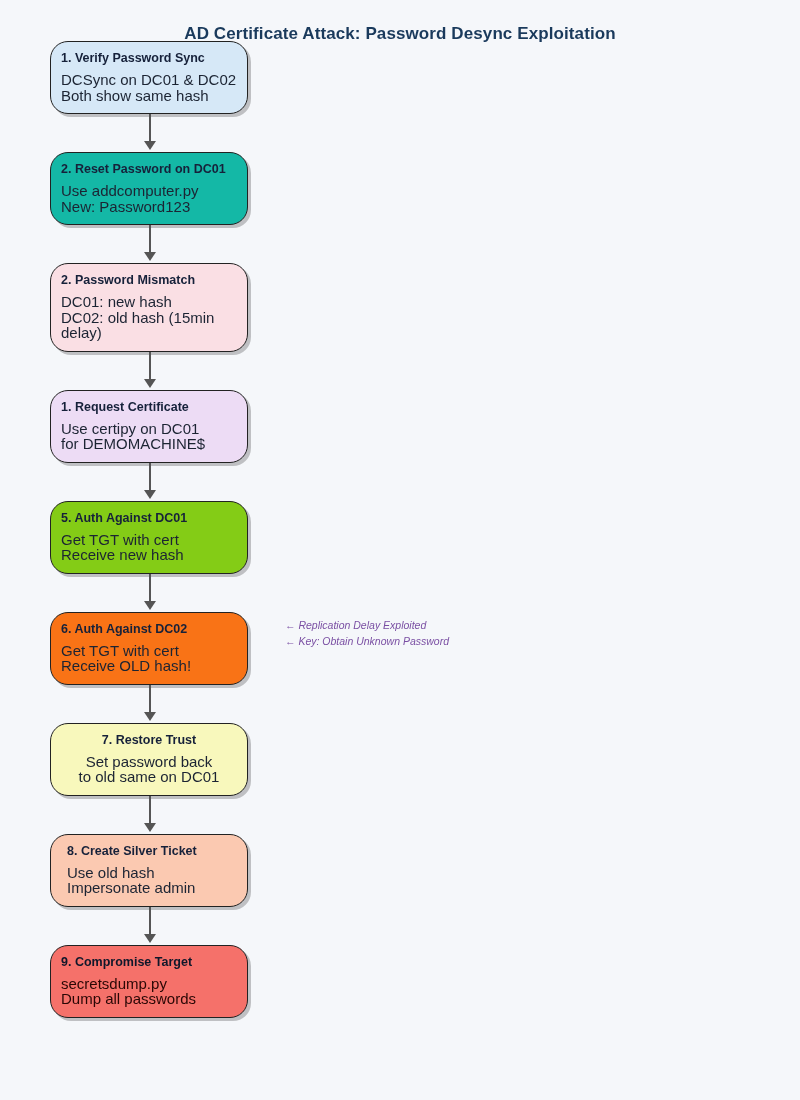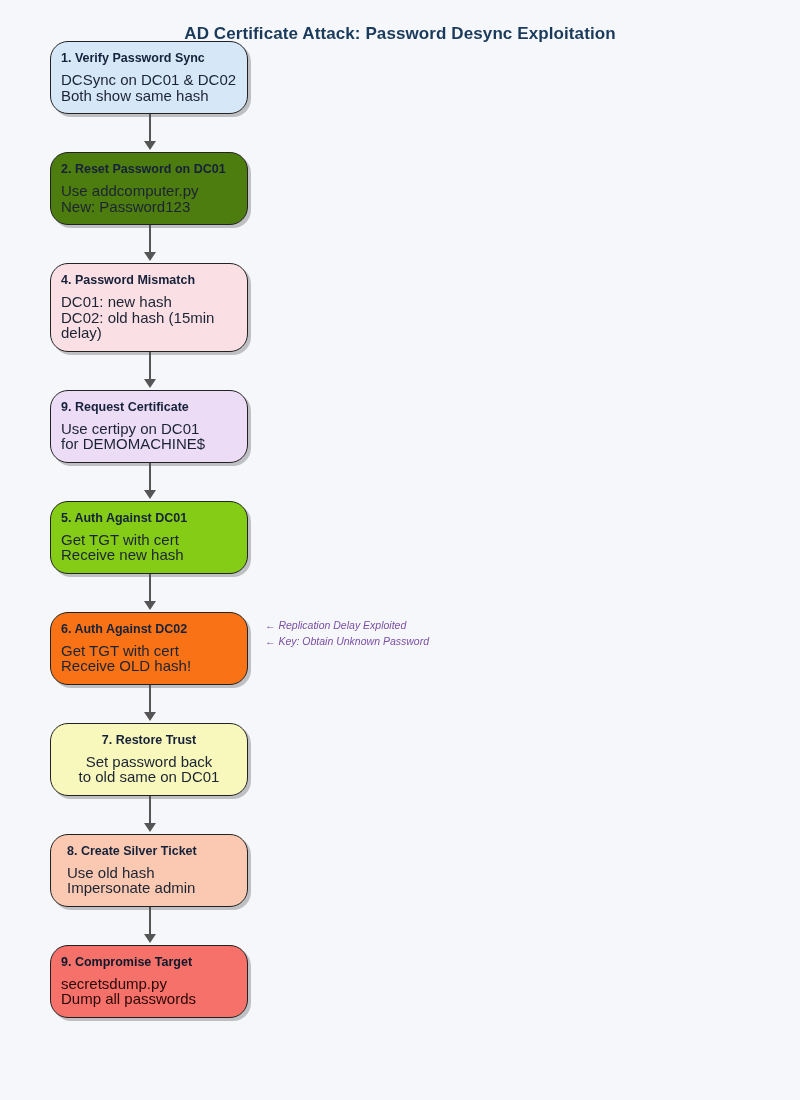--- a/index.html
+++ b/index.html
@@ -71,34 +71,34 @@
     left: 93.5px;
     top: 27px;
     width: 0;
     height: 0;
     border-left: 6px solid transparent;
     border-right: 6px solid transparent;
     border-top: 9px solid #555555;
   }
   
   .n1 { background: #d6e8f7; }
-  .n2 { background: #4d7c0f; }
+  .n2 { background: #14b8a6; }
   .n3 { background: #fadfe4; }
   .n4 { background: #eddcf5; }
   .n5 { background: #84cc16; }
   .n6 { background: #f97316; }
   .n7 { background: #f8f8bc; text-align: center; }
   .n8 { background: #fbc9b1; padding-left: 16px; }
   .n9 { background: #f5716a; }
   .n9 .hdr { color: #0f172a; }
   .n9 .ln { color: #2a0705; }
 
   #annotations {
     position: absolute;
-    left: 265px;
+    left: 285px;
     top: 618px;
     font-size: 10.5px;
     font-style: italic;
     color: #7a4fa3;
     line-height: 15.5px;
   }
   #annotations div { white-space: nowrap; }
 </style>
 </head>
 <body>
@@ -121,31 +121,31 @@
     <div class="hdr">2. Reset Password on DC01</div>
     <div class="ln">Use addcomputer.py</div>
     <div class="ln">New: Password123</div>
   </div>
   <div class="connector">
     <div class="stem"></div>
     <div class="head"></div>
   </div>
 
   <div class="node n3">
-    <div class="hdr">4. Password Mismatch</div>
+    <div class="hdr">2. Password Mismatch</div>
     <div class="ln">DC01: new hash</div>
     <div class="ln">DC02: old hash (15min delay)</div>
   </div>
   <div class="connector">
     <div class="stem"></div>
     <div class="head"></div>
   </div>
 
   <div class="node n4">
-    <div class="hdr">9. Request Certificate</div>
+    <div class="hdr">1. Request Certificate</div>
     <div class="ln">Use certipy on DC01</div>
     <div class="ln">for DEMOMACHINE$</div>
   </div>
   <div class="connector">
     <div class="stem"></div>
     <div class="head"></div>
   </div>
 
   <div class="node n5">
     <div class="hdr">5. Auth Against DC01</div>

